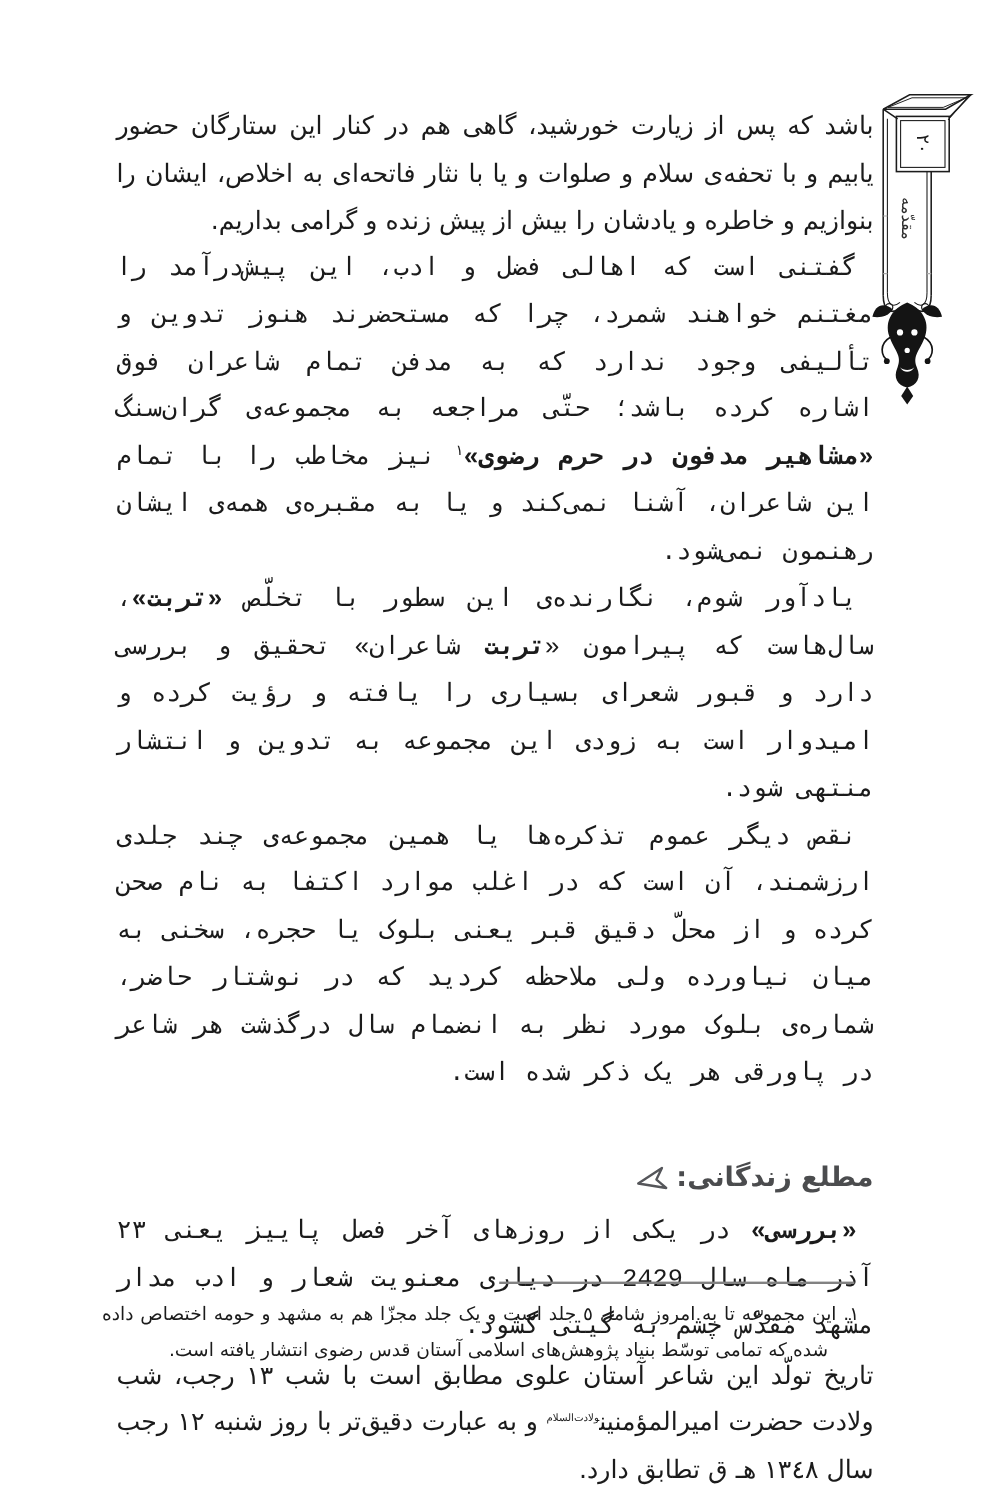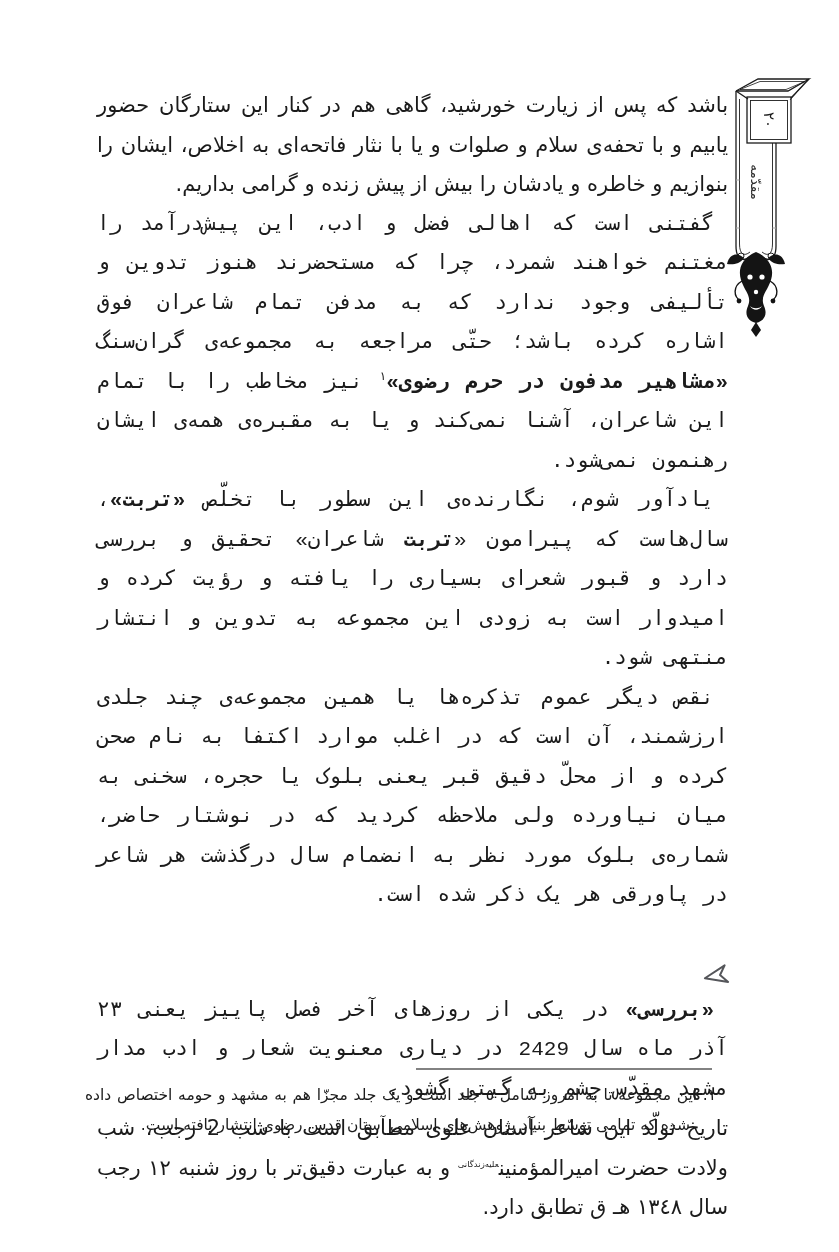--- a/index.html
+++ b/index.html
@@ -102,28 +102,29 @@
 
   <main class="content">
     <div id="paras-intro">
         <p class="para"><span>باشد که پس از زیارت خورشید، گاهی هم در کنار این ستارگان حضور یابیم و با تحفه‌ی سلام و صلوات و یا با نثار فاتحه‌ای به اخلاص، ایشان را بنوازیم و خاطره و یادشان را بیش از پیش زنده و گرامی بداریم.</span></p>
         <p class="para indent"><span>گفتنی است که اهالی فضل و ادب، این پیش‌درآمد را مغتنم خواهند شمرد، چرا که مستحضرند هنوز تدوین و تألیفی وجود ندارد که به مدفن تمام شاعران فوق اشاره کرده باشد؛ حتّی مراجعه به مجموعه‌ی گران‌سنگ </span><span class="b">«مشاهیر مدفون در حرم رضوی»</span><sup class="fnmark">۱</sup><span> نیز مخاطب را با تمام این شاعران، آشنا نمی‌کند و یا به مقبره‌ی همه‌ی ایشان رهنمون نمی‌شود.</span></p>
         <p class="para indent"><span>یادآور شوم، نگارنده‌ی این سطور با تخلّص </span><span class="b">«تربت»</span><span>، سال‌هاست که پیرامون «</span><span class="b">تربت</span><span> شاعران» تحقیق و بررسی دارد و قبور شعرای بسیاری را یافته و رؤیت کرده و امیدوار است به زودی این مجموعه به تدوین و انتشار منتهی شود.</span></p>
         <p class="para indent"><span>نقص دیگر عموم تذکره‌ها یا همین مجموعه‌ی چند جلدی ارزشمند، آن است که در اغلب موارد اکتفا به نام صحن کرده و از محلّ دقیق قبر یعنی بلوک یا حجره، سخنی به میان نیاورده ولی ملاحظه کردید که در نوشتار حاضر، شماره‌ی بلوک مورد نظر به انضمام سال درگذشت هر شاعر در پاورقی هر یک ذکر شده است.</span></p>
       </div>
 
     <h2 class="heading">
+      <span>مطلع زندگانی:</span>
       <svg class="arrow-icon" width="26" height="22" viewBox="0 0 26 22">
         <path d="M2,11 L24,2.5 L17.5,11 L24,19.5 Z" fill="#ffffff" stroke="#55565a" stroke-width="2" stroke-linejoin="round"></path>
       </svg>
     </h2>
 
     <div id="paras-bio">
         <p class="para indent"><span class="b">«بررسی»</span><span> در یکی از روزهای آخر فصل پاییز یعنی ۲۳ آذر ماه سال 2429 در دیاری معنویت شعار و ادب مدار مشهد مقدّس چشم به گیتی گشود.</span></p>
-        <p class="para"><span>تاریخ تولّد این شاعر آستان علوی مطابق است با شب 2 رجب، شب ولادت حضرت امیرالمؤمنین</span><span class="hon">علیه‌زندگانی</span><span> و به عبارت دقیق‌تر با روز شنبه ۱۲ رجب سال ۱۳٤۸ هـ ق تطابق دارد.</span></p>
+        <p class="para"><span>تاریخ تولّد این شاعر آستان علوی مطابق است با شب ۱۳ رجب، شب ولادت حضرت امیرالمؤمنین</span><span class="hon">ولادت‌السلام</span><span> و به عبارت دقیق‌تر با روز شنبه ۱۲ رجب سال ۱۳٤۸ هـ ق تطابق دارد.</span></p>
       </div>
   </main>
 
   <footer class="footnote">
     <div class="fn-rule"></div>
     <p class="fn-text">۱. این مجموعه تا به امروز شامل ٥ جلد است و یک جلد مجزّا هم به مشهد و حومه اختصاص داده شده که تمامی توسّط بنیاد پژوهش‌های اسلامی آستان قدس رضوی انتشار یافته است.</p>
   </footer>
 
 </div>
 

